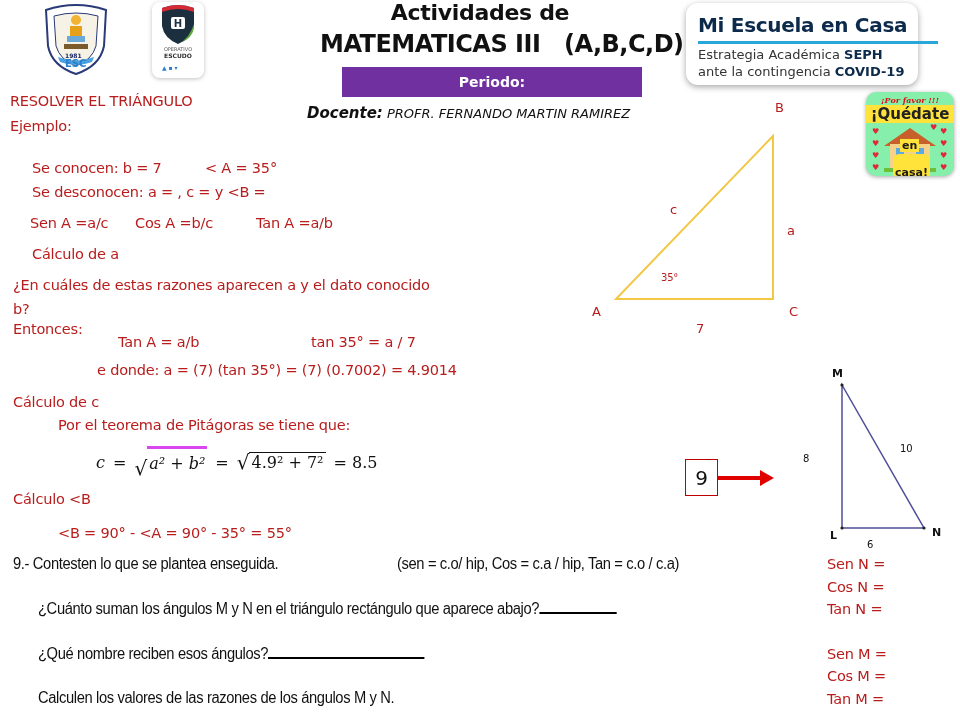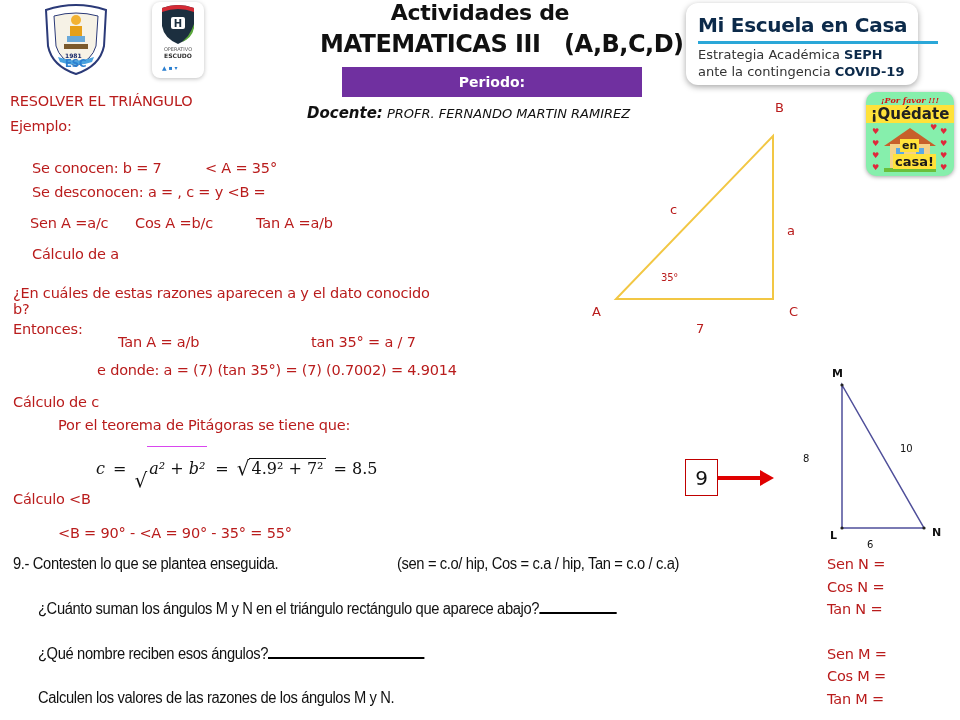--- a/index.html
+++ b/index.html
@@ -111,50 +111,50 @@
         <text x="74" y="46" font-size="8">♥</text>
       <text x="64" y="6" font-size="8">♥</text>
     </g>
     <path d="M18 22 L44 4 L70 22 Z" fill="#c7602a"></path>
     <rect x="24" y="20" width="40" height="26" fill="#f5d28a"></rect>
     <rect x="30" y="24" width="8" height="8" fill="#5aa9e6"></rect>
     <rect x="50" y="24" width="8" height="8" fill="#5aa9e6"></rect>
     <rect x="18" y="44" width="52" height="4" fill="#6bbf3a"></rect>
   </svg>
   <div class="abs" style="left:34px;top:47px;font-size:11px;font-weight:bold;color:#1a1a1a;background:#ffe23a;padding:0 2px;">en</div>
-  <div class="abs" style="left:27px;top:62px;font-size:13px;font-weight:bold;color:#1a1a1a;background:#ffe23a;padding:0 2px;">casa!</div>
+  <div class="abs" style="left:27px;top:62px;font-size:11px;font-weight:bold;color:#1a1a1a;background:#ffe23a;padding:12px 2px;border-radius:6px;">casa!</div>
 </div>
 
 <div class="abs calibri" style="left:10px;top:93px;">RESOLVER EL TRIÁNGULO</div>
 <div class="abs calibri" style="left:10px;top:118px;">Ejemplo:</div>
 
 <div class="abs calibri" style="left:32px;top:160px;">Se conocen: b = 7</div>
 <div class="abs calibri" style="left:205px;top:160px;">&lt; A = 35°</div>
 <div class="abs calibri" style="left:32px;top:184px;">Se desconocen: a = , c = y &lt;B =</div>
 <div class="abs calibri" style="left:30px;top:215px;">Sen A =a/c</div>
 <div class="abs calibri" style="left:135px;top:215px;">Cos A =b/c</div>
 <div class="abs calibri" style="left:256px;top:215px;">Tan A =a/b</div>
 <div class="abs calibri" style="left:32px;top:246px;">Cálculo de a</div>
 
-<div class="abs calibri" style="left:13px;top:285px;text-align:center;">¿En cuáles de estas razones aparecen a y el dato conocido</div>
+<div class="abs calibri" style="left:13px;top:277px;text-align:center;">¿En cuáles de estas razones aparecen a y el dato conocido</div>
 <div class="abs calibri" style="left:13px;top:301px;">b?</div>
 <div class="abs calibri" style="left:13px;top:321px;">Entonces:</div>
 <div class="abs calibri" style="left:118px;top:334px;">Tan A = a/b</div>
 <div class="abs calibri" style="left:311px;top:334px;">tan 35° = a / 7</div>
 <div class="abs calibri" style="left:97px;top:362px;">e donde: a = (7) (tan 35°) = (7) (0.7002)  = 4.9014</div>
 
 <div class="abs calibri" style="left:13px;top:394px;">Cálculo de c</div>
 <div class="abs calibri" style="left:58px;top:417px;">Por el teorema de Pitágoras se tiene que:</div>
 
 <div class="abs" style="left:96px;top:446px;font-family:'DejaVu Serif',serif;font-size:16px;display:flex;align-items:center;gap:8px;">
   <i>c</i>
   <span>=</span>
   <span style="display:inline-flex;align-items:flex-end;">
     <span style="font-size:20px;line-height:20px;">√</span>
-    <i style="border-top:1px solid #d946ef;padding:12px 2px;">a² + b²</i>
+    <i style="border-top:3px solid #d946ef;padding:5px 2px;">a² + b²</i>
   </span>
   <span>=</span>
   <span style="display:inline-flex;align-items:flex-end;">
     <span style="font-size:20px;line-height:20px;">√</span>
     <span style="border-top:1px solid #111;padding:0 2px;">4.9² + 7²</span>
   </span>
   <span>= 8.5</span>
 </div>
 
 <div class="abs calibri" style="left:13px;top:491px;">Cálculo &lt;B</div>

